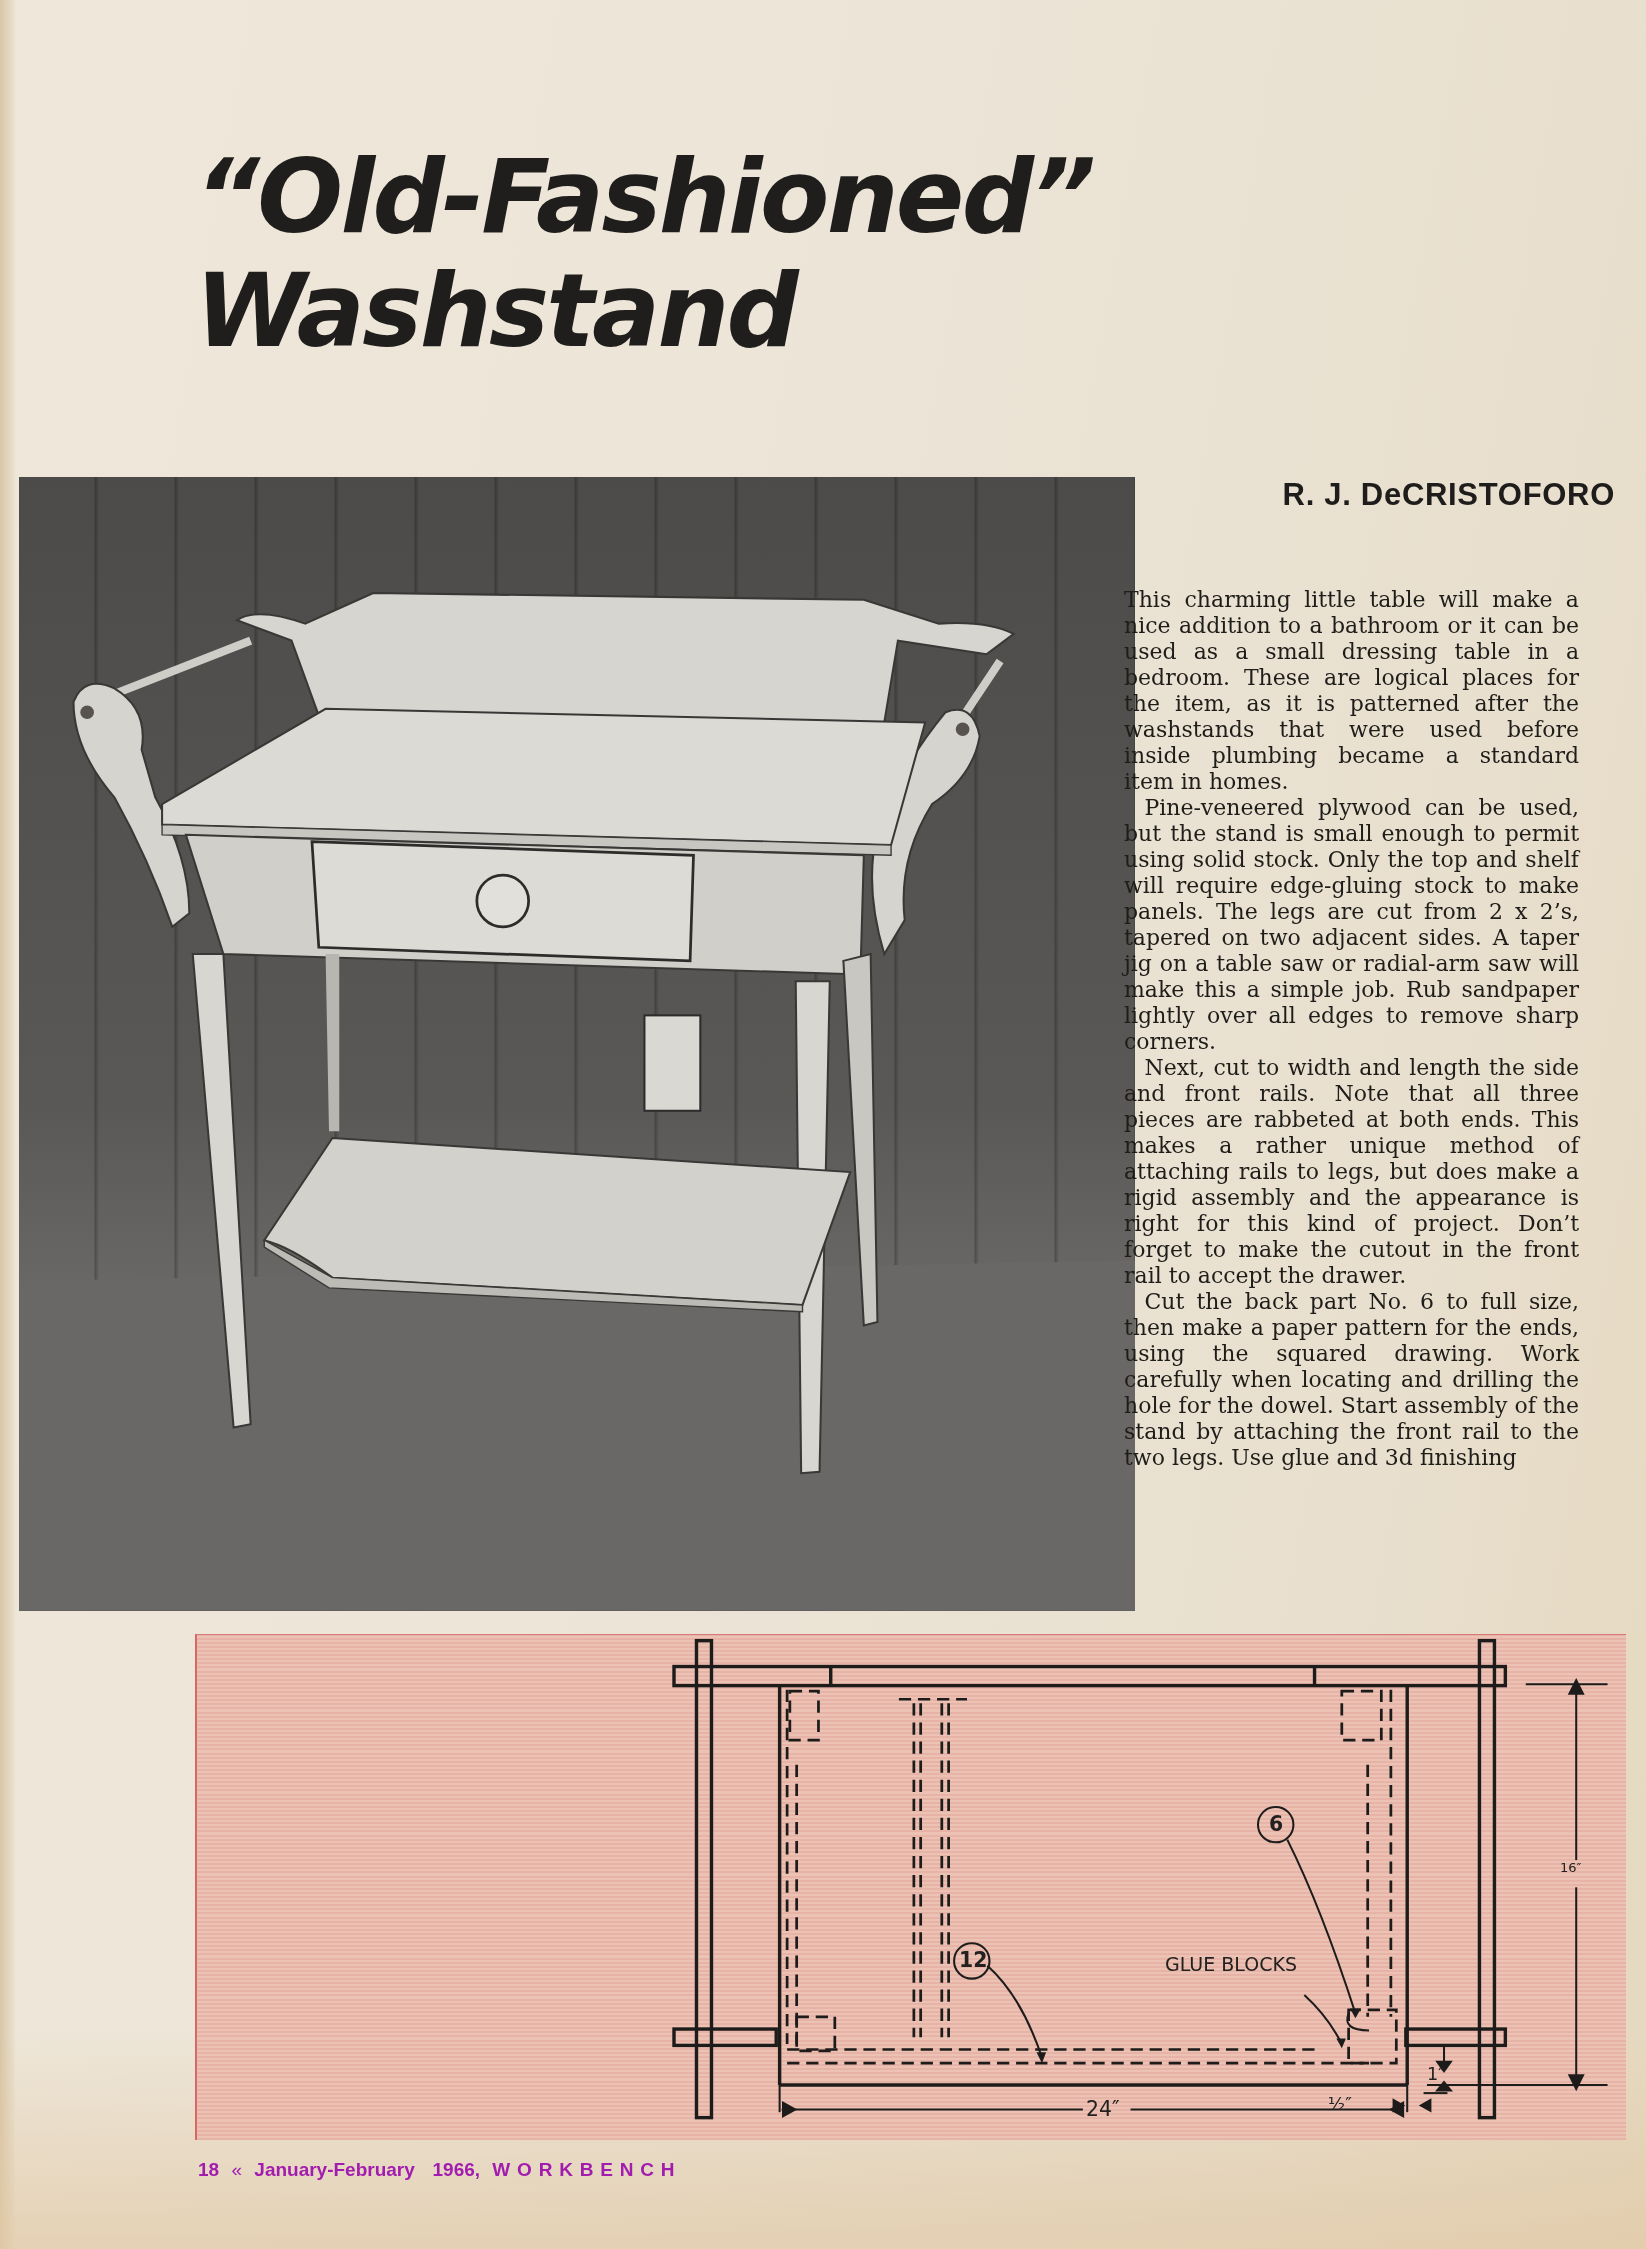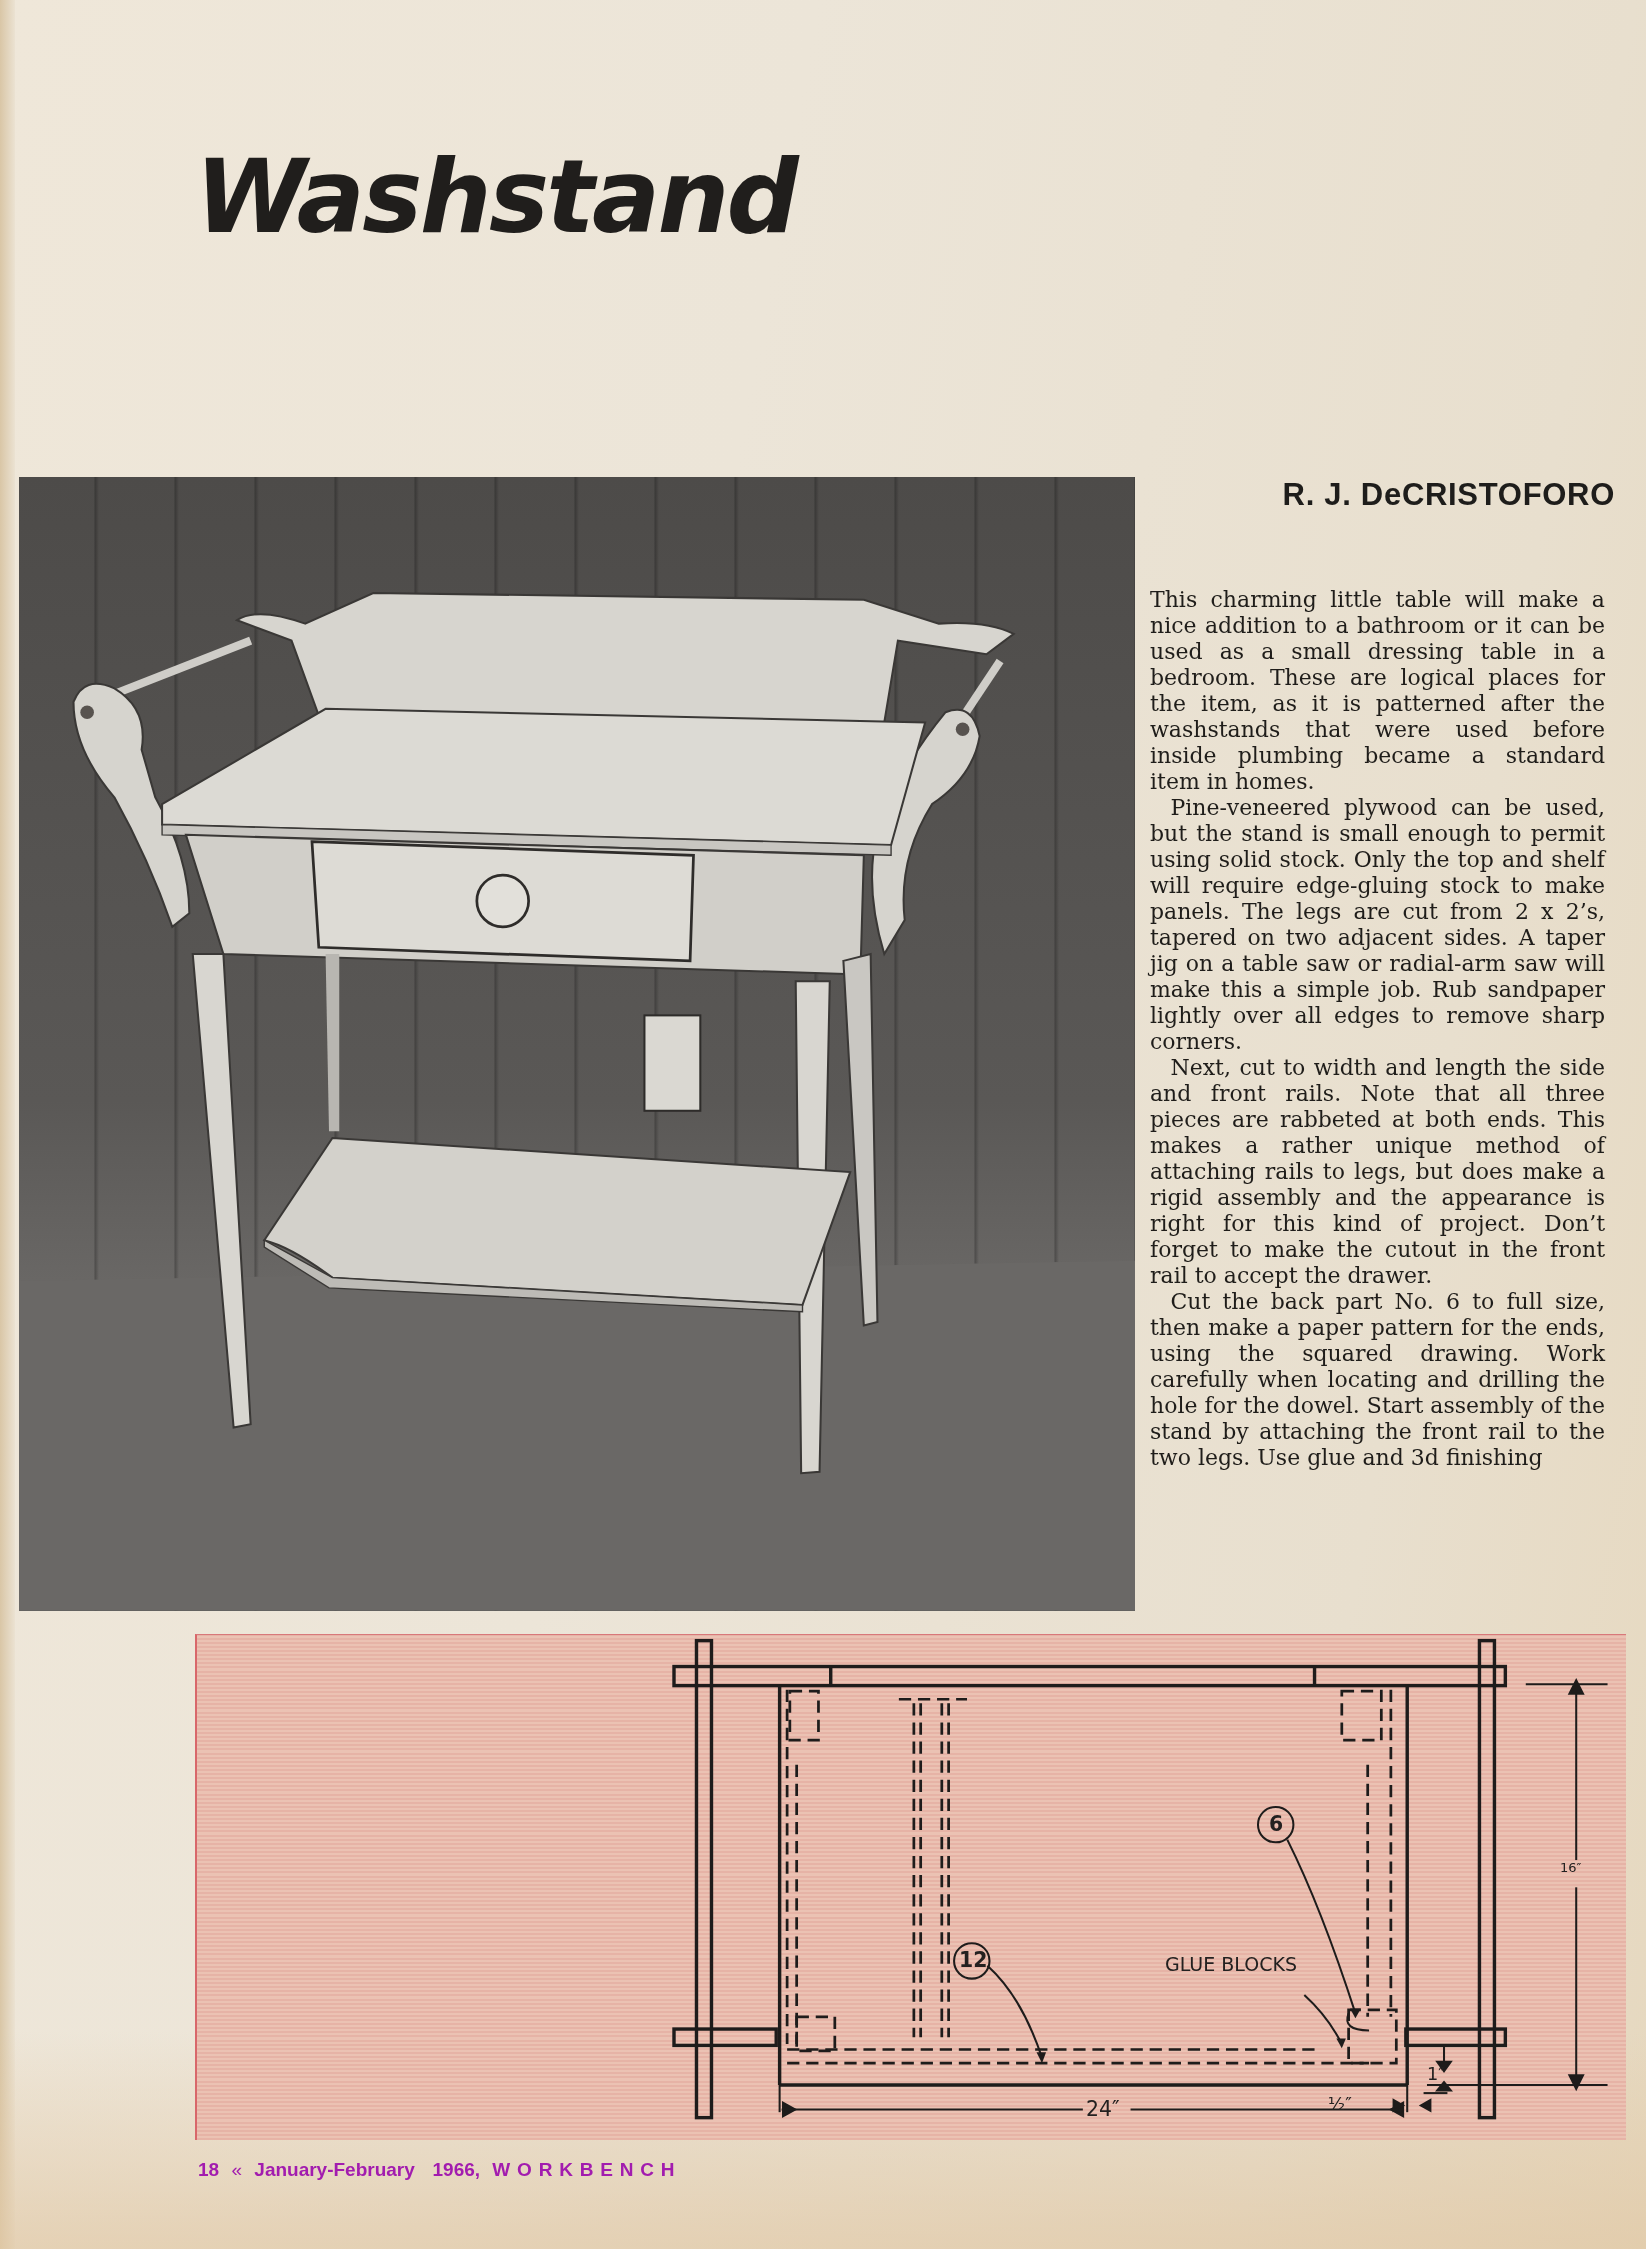--- a/index.html
+++ b/index.html
@@ -23,21 +23,21 @@
     font-size: 101px; line-height: 114px; letter-spacing: -2.7px;
     color: #201e1c;
   }
   .title span { display: block; }
   .byline {
     position: absolute; right: 31px; top: 477px;
     font-family: "Liberation Sans", sans-serif; font-weight: bold;
     font-size: 31px; letter-spacing: 0.7px; color: #1e1d1b; text-align: right;
   }
   .body-col {
-    position: absolute; left: 1150px; top: 587px; width: 455px;
+    position: absolute; left: 1124px; top: 587px; width: 455px;
     font-family: "DejaVu Serif", serif; font-size: 22px; line-height: 26px;
     text-align: justify; color: #1f1d1a;
   }
   .body-col p { margin: 0; text-indent: 20.4px; }
   .body-col p.first { text-indent: 0; }
   .photo {
     position: absolute; left: 19px; top: 477px; width: 1116px; height: 1134px;
     background:
       repeating-linear-gradient(90deg, rgba(0,0,0,0.0) 0px, rgba(0,0,0,0.0) 75px, rgba(0,0,0,0.25) 76px, rgba(0,0,0,0.0) 80px),
       linear-gradient(180deg, #4d4b49 0%, #5a5856 55%, #6d6b69 75%, #525150 100%);
@@ -64,20 +64,21 @@
   .footer .date { margin-left: 0; }
   .footer .year { margin-left: 17.7px; }
 </style>
 </head>
 <body>
 
 <div class="page-edge"></div>
 <div class="bottom-tint"></div>
 
 <h1 class="title" style="margin:0">
+  <span>“Old-Fashioned”</span>
   <span>Washstand</span>
 </h1>
 
 <div class="photo">
   <svg width="1116" height="1134" viewBox="0 0 1638 1664">
 
     <path d="M0 1180 L1638 1150 L1638 1664 L0 1664 Z" fill="#6a6866"></path>
 
     <path d="M320 210 Q350 190 420 215 L520 170 L1240 180 L1350 215 Q1420 210 1460 230 L1420 260 L1290 240 L1270 360 L440 350 L400 240 Z" fill="#d7d5cf" stroke="#3a3836" stroke-width="3"></path>
 

